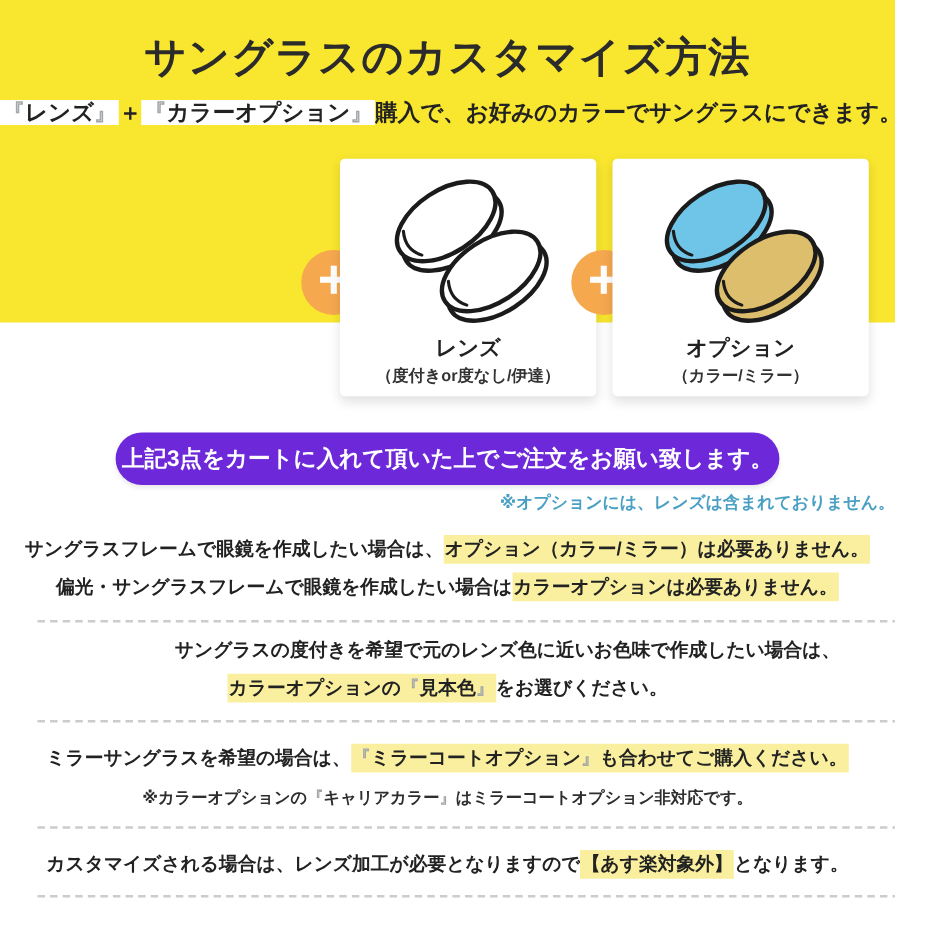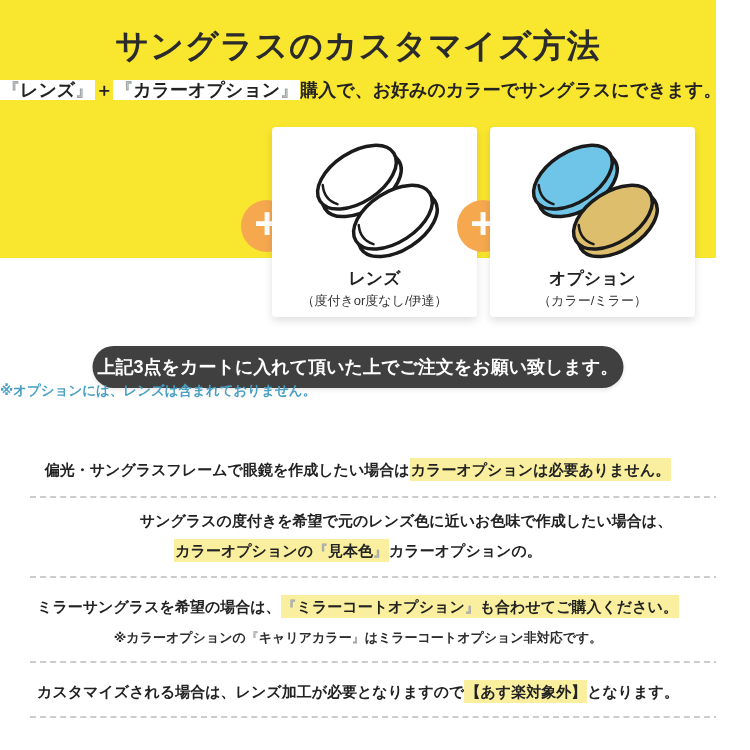--- a/index.html
+++ b/index.html
@@ -23,35 +23,35 @@
     border-radius:4px;box-shadow:0 4px 9px rgba(0,0,0,0.12);
   }
   .card .art{position:absolute;left:50%;transform:translateX(-50%);}
   .card-title{
     position:absolute;top:140px;left:0;width:100%;text-align:center;
     font-size:17px;font-weight:bold;line-height:24px;color:#222;white-space:nowrap;
   }
   .card-title.one{top:152px;}
   .card-sub{
     position:absolute;top:164px;left:0;width:100%;text-align:center;
-    font-size:13px;font-weight:normal;line-height:20px;color:#333;white-space:nowrap;
+    font-size:13px;font-weight:bold;line-height:20px;color:#333;white-space:nowrap;
   }
   .plus-badge{
     position:absolute;top:200px;width:52px;height:52px;border-radius:50%;
     background:#F6A84F;display:flex;align-items:center;justify-content:center;
   }
   .plus-badge span{color:#ffffff;font-size:44px;font-weight:bold;line-height:1;margin-top:-4px;}
   .banner{
     position:absolute;top:346px;left:50%;transform:translateX(-50%);
-    width:531px;height:42px;border-radius:21px;background:#404040;
+    width:531px;height:42px;border-radius:21px;background:#6d28d9;
     display:flex;align-items:center;justify-content:center;box-shadow:0 2px 4px rgba(0,0,0,0.10);
   }
   .banner span{color:#ffffff;font-size:18px;font-weight:bold;white-space:nowrap;}
   .banner-note{
-    position:absolute;top:381px;left:0;width:100%;text-align:left;
+    position:absolute;top:392px;left:0;width:100%;text-align:right;
     font-size:13.5px;font-weight:bold;line-height:20px;color:#4AA0C4;white-space:nowrap;
   }
   .note-line{
     position:absolute;left:0;width:100%;text-align:center;
     font-size:15px;font-weight:bold;line-height:30px;color:#222;white-space:nowrap;
   }
   .note-line.small{font-size:13px;line-height:28px;color:#2e2e2e;}
   .hl{background:#F9EF9E;padding:3px 1px;}
   .divider{position:absolute;left:30px;width:690px;height:0;border-top:2px dashed #cccccc;}
 </style>
@@ -109,30 +109,33 @@
     </svg>
     <div class="card-title">オプション</div>
     <div class="card-sub">（カラー/ミラー）</div>
   </div>
 
   <div class="banner">
     <span>上記3点をカートに入れて頂いた上でご注文をお願い致します。</span>
   </div>
   <div class="banner-note">※オプションには、レンズは含まれておりません。</div>
 
+  <div class="note-line" style="top:425px;">
+    <span>サングラスフレームで眼鏡を作成したい場合は、</span><span class="hl">オプション（カラー/ミラー）は必要ありません。</span>
+  </div>
   <div class="note-line" style="top:455px;">
     <span>偏光・サングラスフレームで眼鏡を作成したい場合は</span><span class="hl">カラーオプションは必要ありません。</span>
   </div>
   <div class="divider" style="top:496px;"></div>
 
   <div class="note-line" style="top:506px;padding-left:48px;">
     <span>サングラスの度付きを希望で元のレンズ色に近いお色味で作成したい場合は、</span>
   </div>
   <div class="note-line" style="top:536px;">
-    <span class="hl"><span>カラーオプションの</span><span class="bk">『</span><span>見本色</span><span class="bk">』</span></span><span>カラーオプションの。</span>
+    <span class="hl"><span>カラーオプションの</span><span class="bk">『</span><span>見本色</span><span class="bk">』</span></span><span>をお選びください。</span>
   </div>
   <div class="divider" style="top:576px;"></div>
 
   <div class="note-line small" style="top:624px;">
     <span>※カラーオプションの</span><span class="bk">『</span><span>キャリアカラー</span><span class="bk">』</span><span>はミラーコートオプション非対応です。</span>
   </div>
   <div class="note-line" style="top:592px;">
     <span>ミラーサングラスを希望の場合は、</span><span class="hl"><span class="bk">『</span><span>ミラーコートオプション</span><span class="bk">』</span><span>も合わせてご購入ください。</span></span>
   </div>
   <div class="divider" style="top:661px;"></div>

